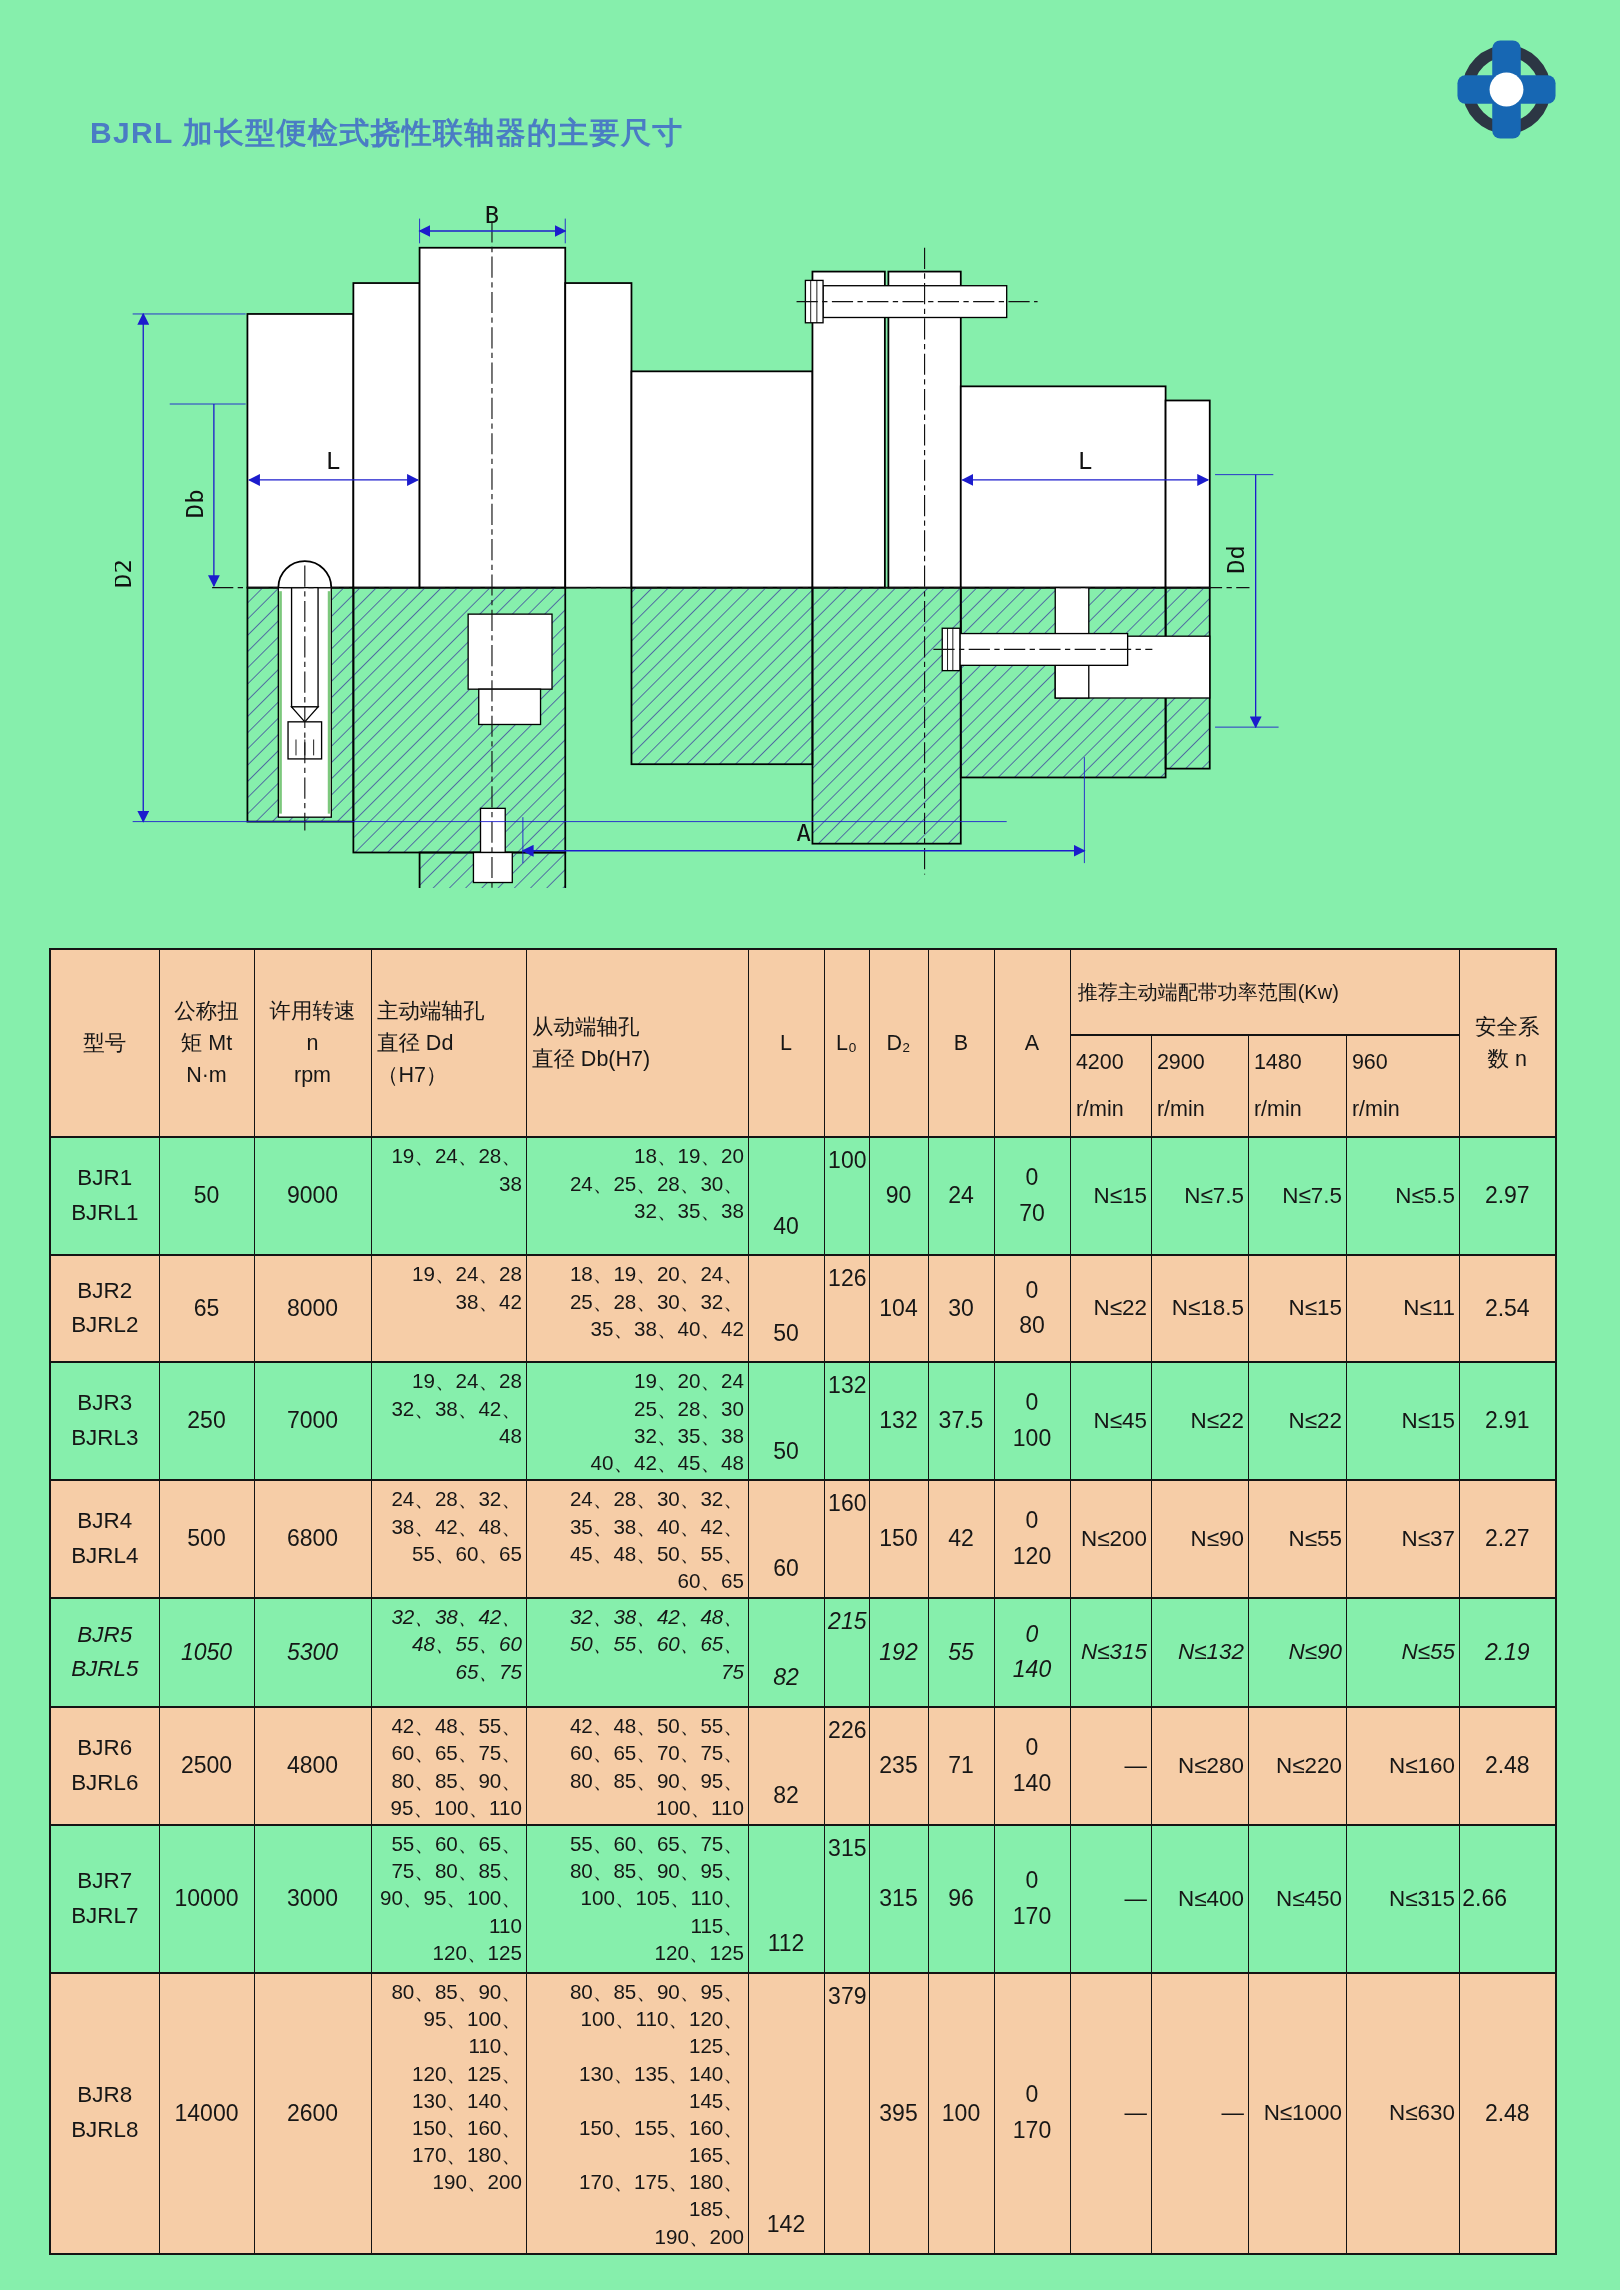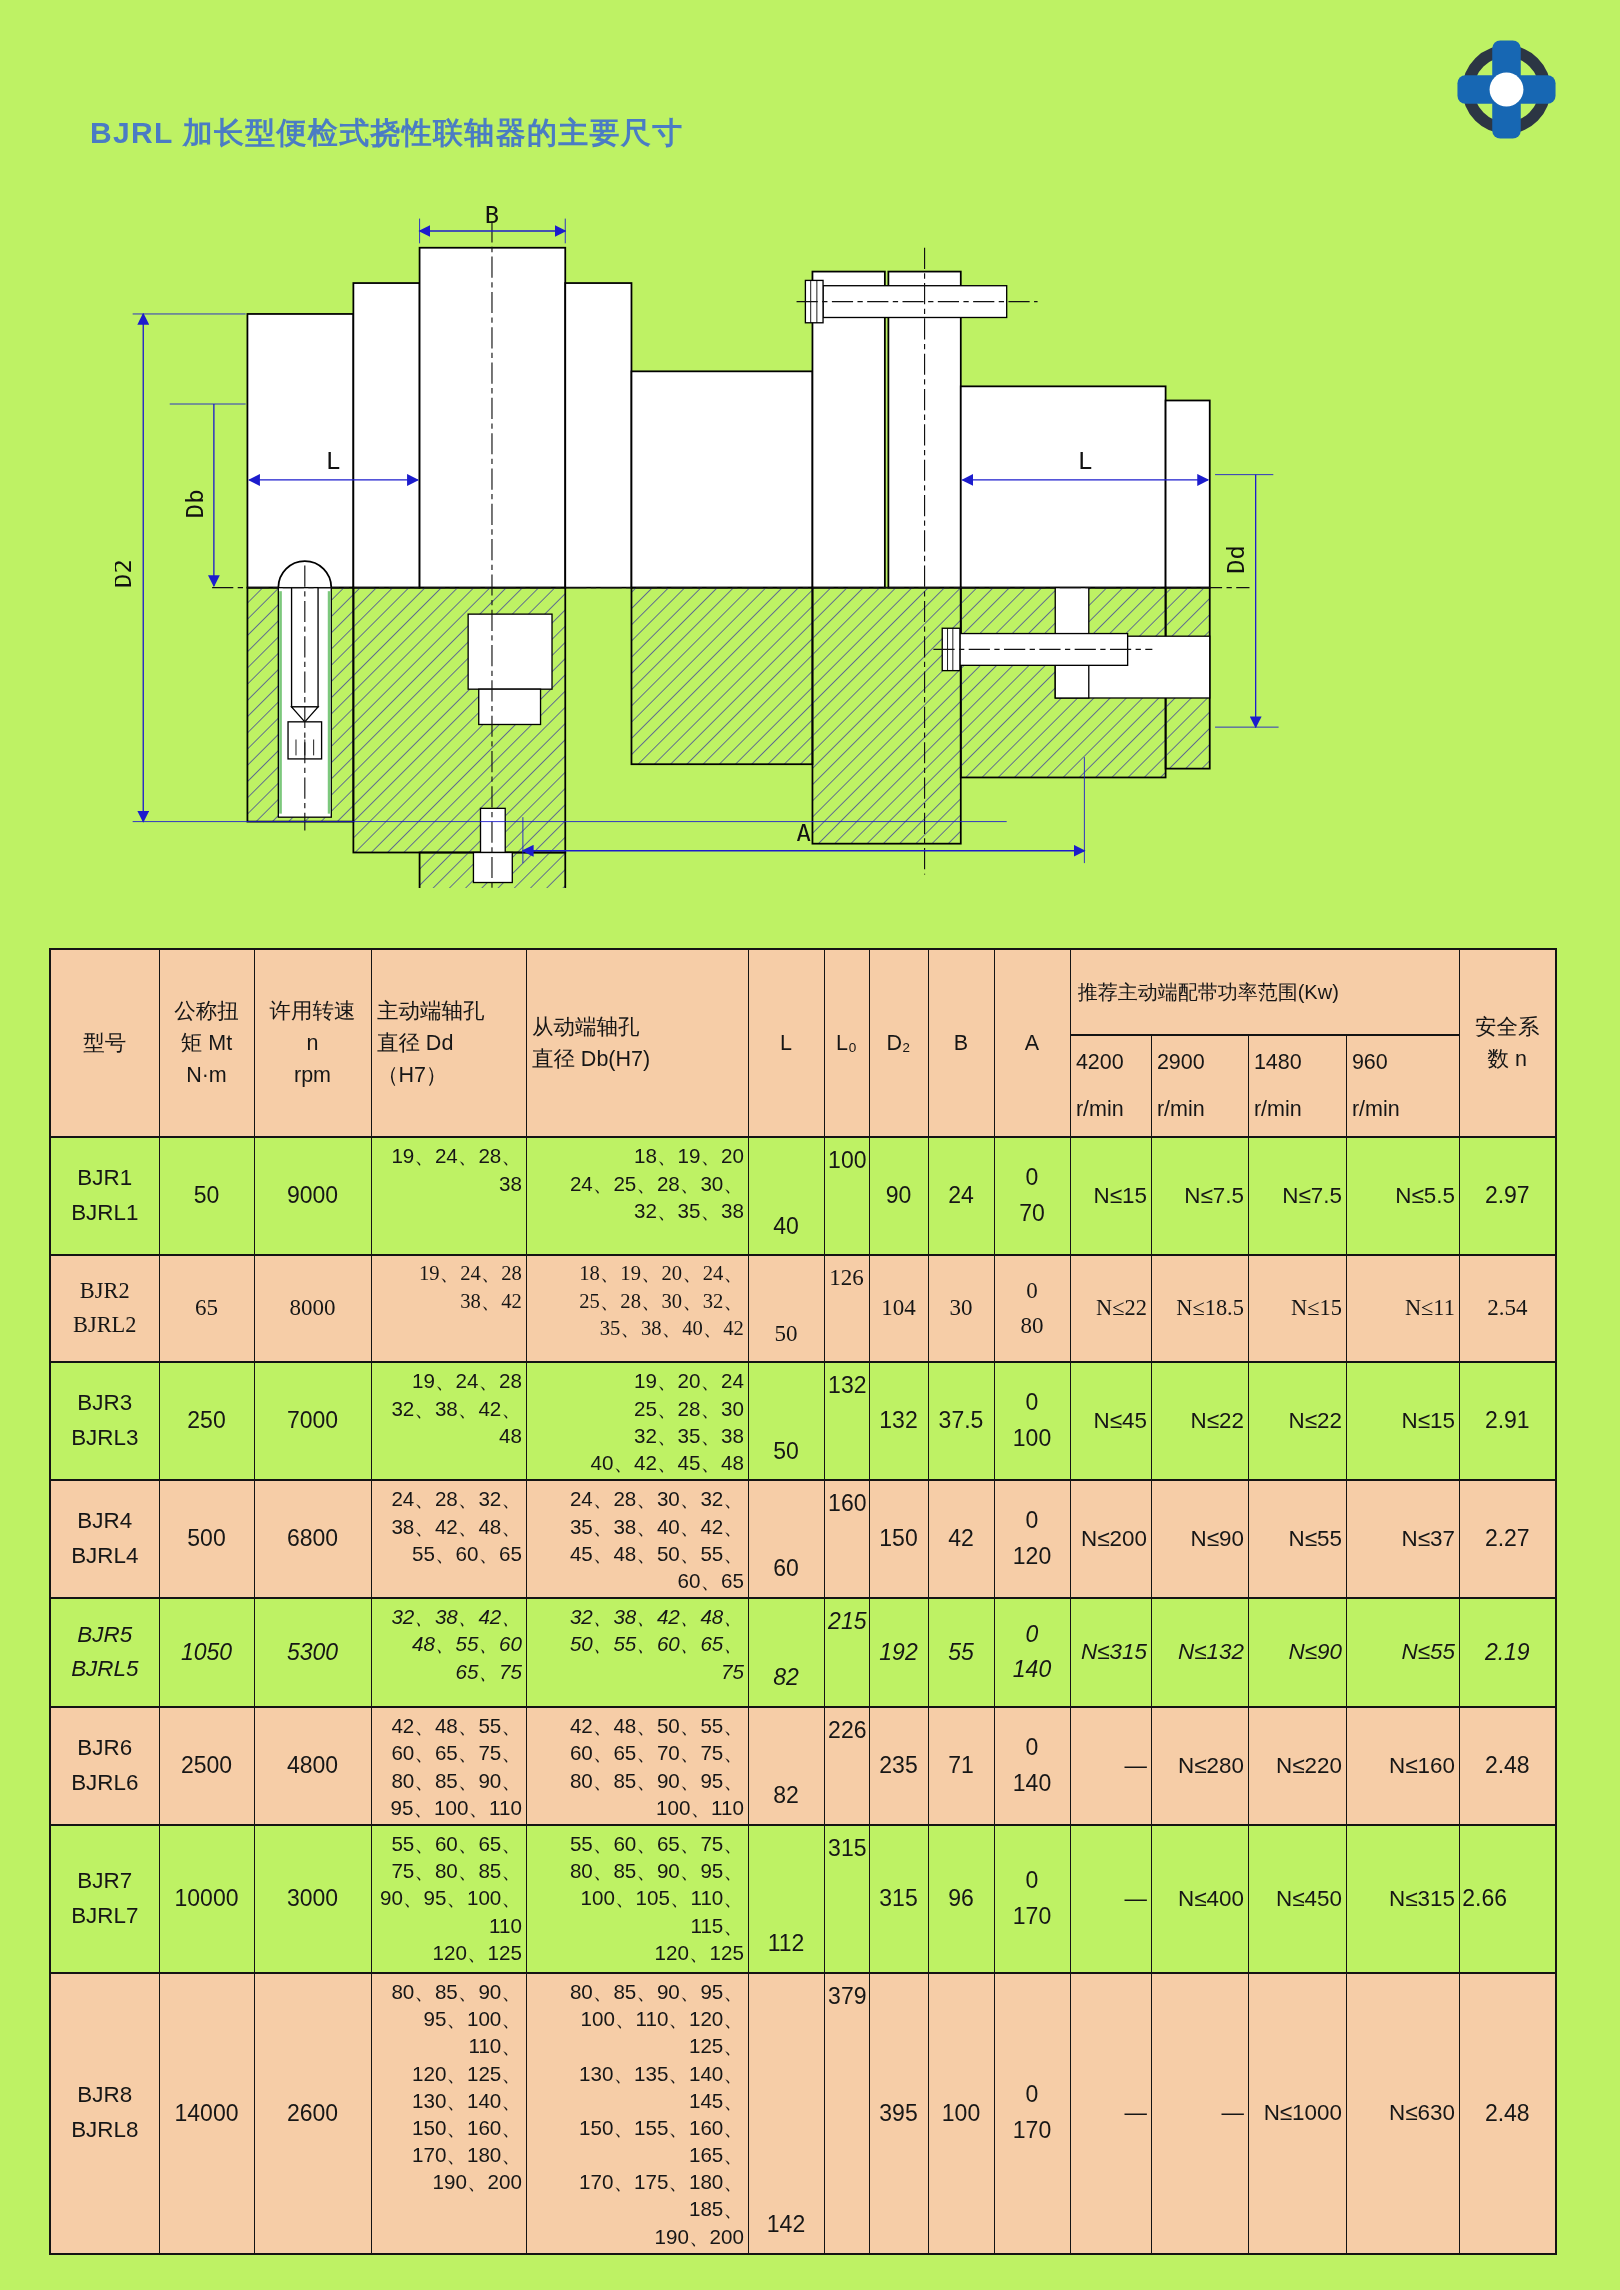--- a/index.html
+++ b/index.html
@@ -3,21 +3,21 @@
 <meta charset="utf-8">
 <style>
   :root{
     --peach:#F6CDA7;
     --ink:#161616;
     --line:#141414;
     --blue-title:#4A7CC4;
   }
   *{box-sizing:border-box;}
   body{margin:0;background:#e8e8e8;font-family:"Liberation Sans","DejaVu Sans",sans-serif;}
-  .page{position:relative;width:1620px;height:2291px;background:#bef264;margin:0 auto;overflow:hidden;}
+  .page{position:relative;width:1620px;height:2291px;background:#86efac;margin:0 auto;overflow:hidden;}
 
   .doc-title{
     position:absolute;left:90px;top:113px;
     font-size:30px;font-weight:700;color:var(--blue-title);letter-spacing:1.3px;
   }
   .logo{position:absolute;left:1453px;top:36px;}
 
   .drawing{position:absolute;left:115px;top:199px;}
 
   .table-title{
@@ -41,21 +41,21 @@
   .pre{white-space:pre-line;}
   thead th{background:var(--peach);font-weight:400;font-size:21.5px;line-height:1.5;}
   thead tr.h1{height:86px;}
   thead tr.h2{height:90px;}
   th.bore-h{text-align:left;padding-left:5.4px;}
   th.power-range{text-align:left;padding-left:7.2px;font-size:20px;}
   th.power-sub{text-align:left;padding-left:5.4px;line-height:2.2;}
 
   tbody tr:nth-of-type(even){background:var(--peach);}
   tbody tr:nth-of-type(1){height:118px;}
-  tbody tr:nth-of-type(2){height:107px;font-family:Liberation Serif, serif;}
+  tbody tr:nth-of-type(2){height:107px;}
   tbody tr:nth-of-type(3){height:117px;}
   tbody tr:nth-of-type(4){height:116px;}
   tbody tr:nth-of-type(5){height:109px;font-style:italic;}
   tbody tr:nth-of-type(6){height:117px;}
   tbody tr:nth-of-type(7){height:148px;}
   tbody tr:nth-of-type(8){height:202px;}
 
   td.col-model{font-size:22.4px;line-height:1.55;}
   td.col-num{font-size:23px;}
   td.col-bore{font-size:20.6px;line-height:1.32;text-align:right;vertical-align:top;padding-left:5.4px;padding-top:4.5px;}

